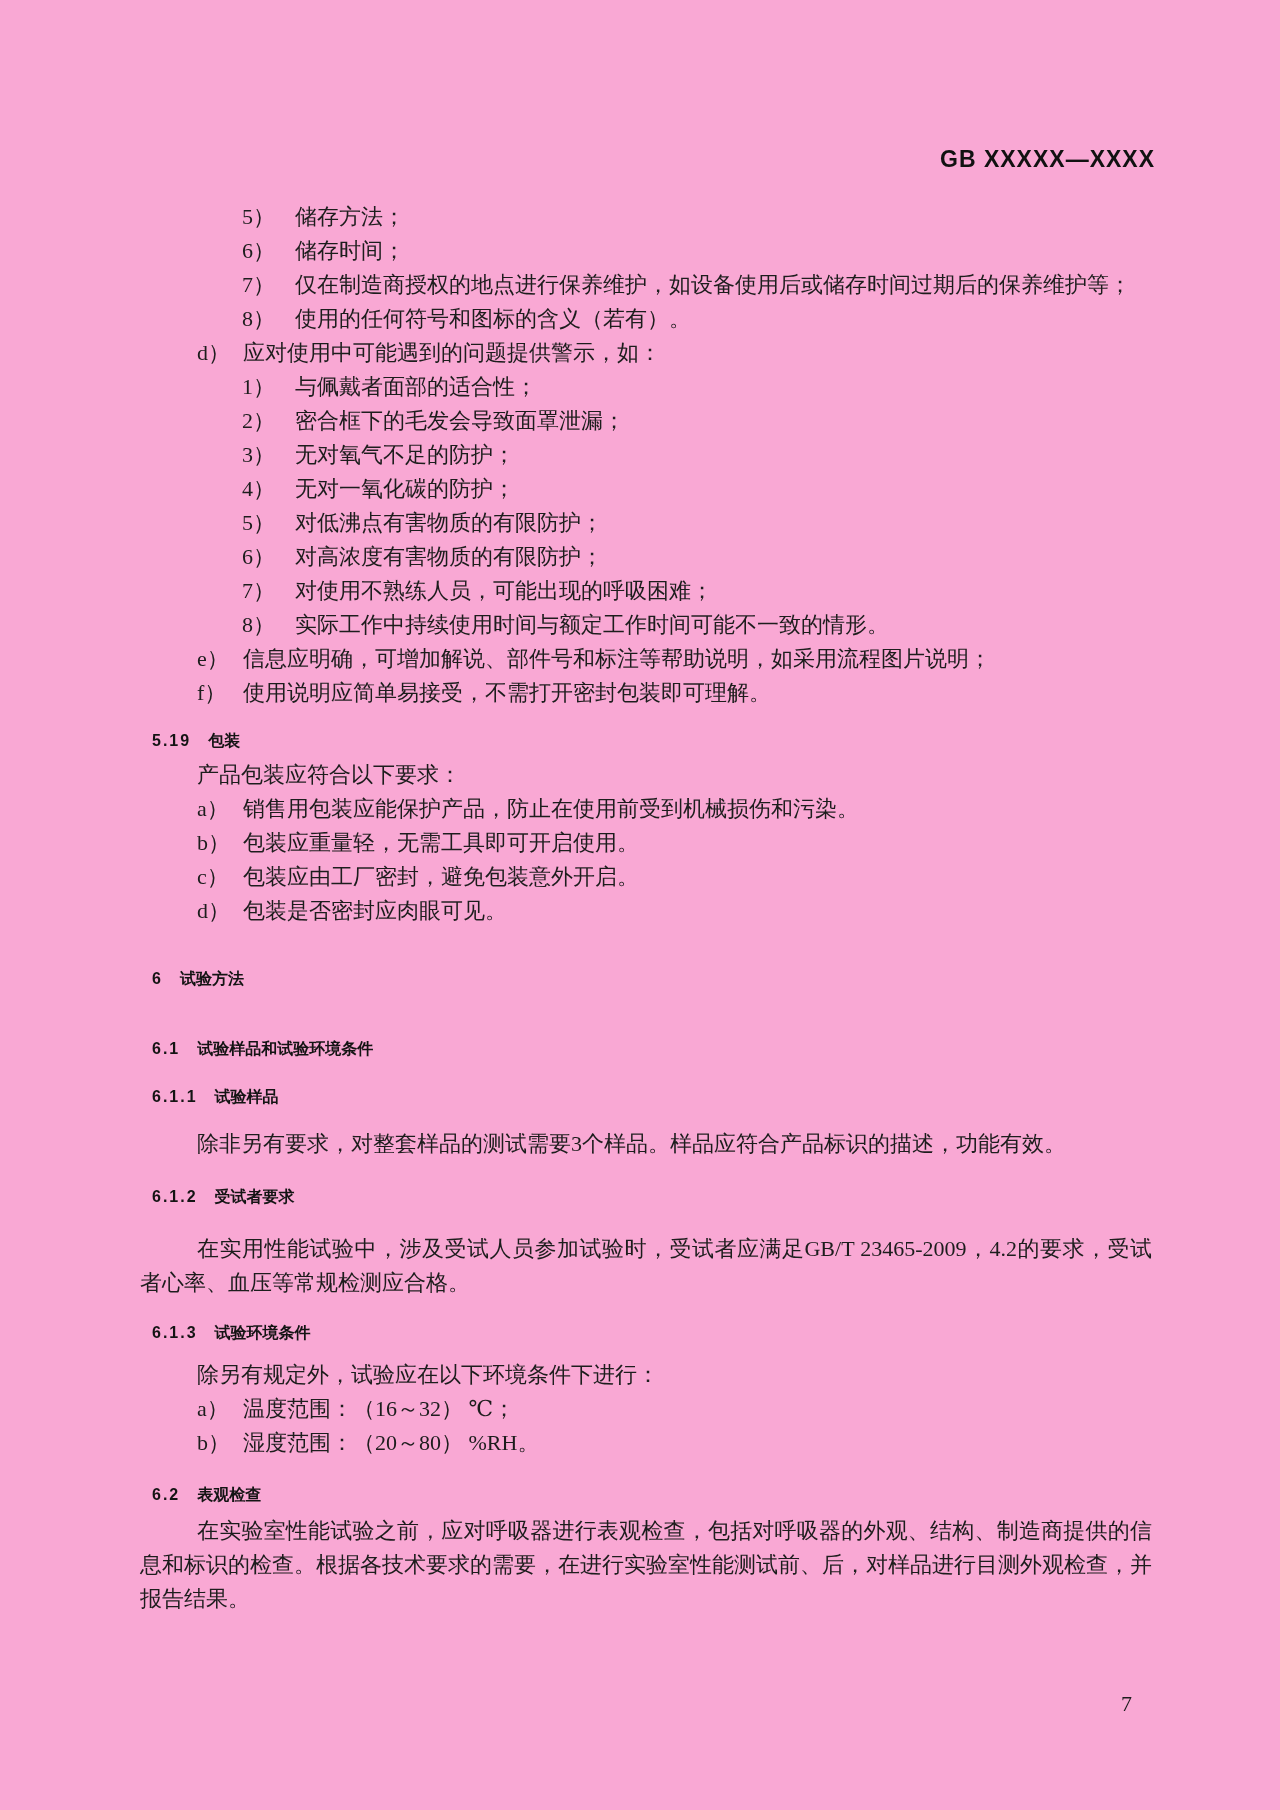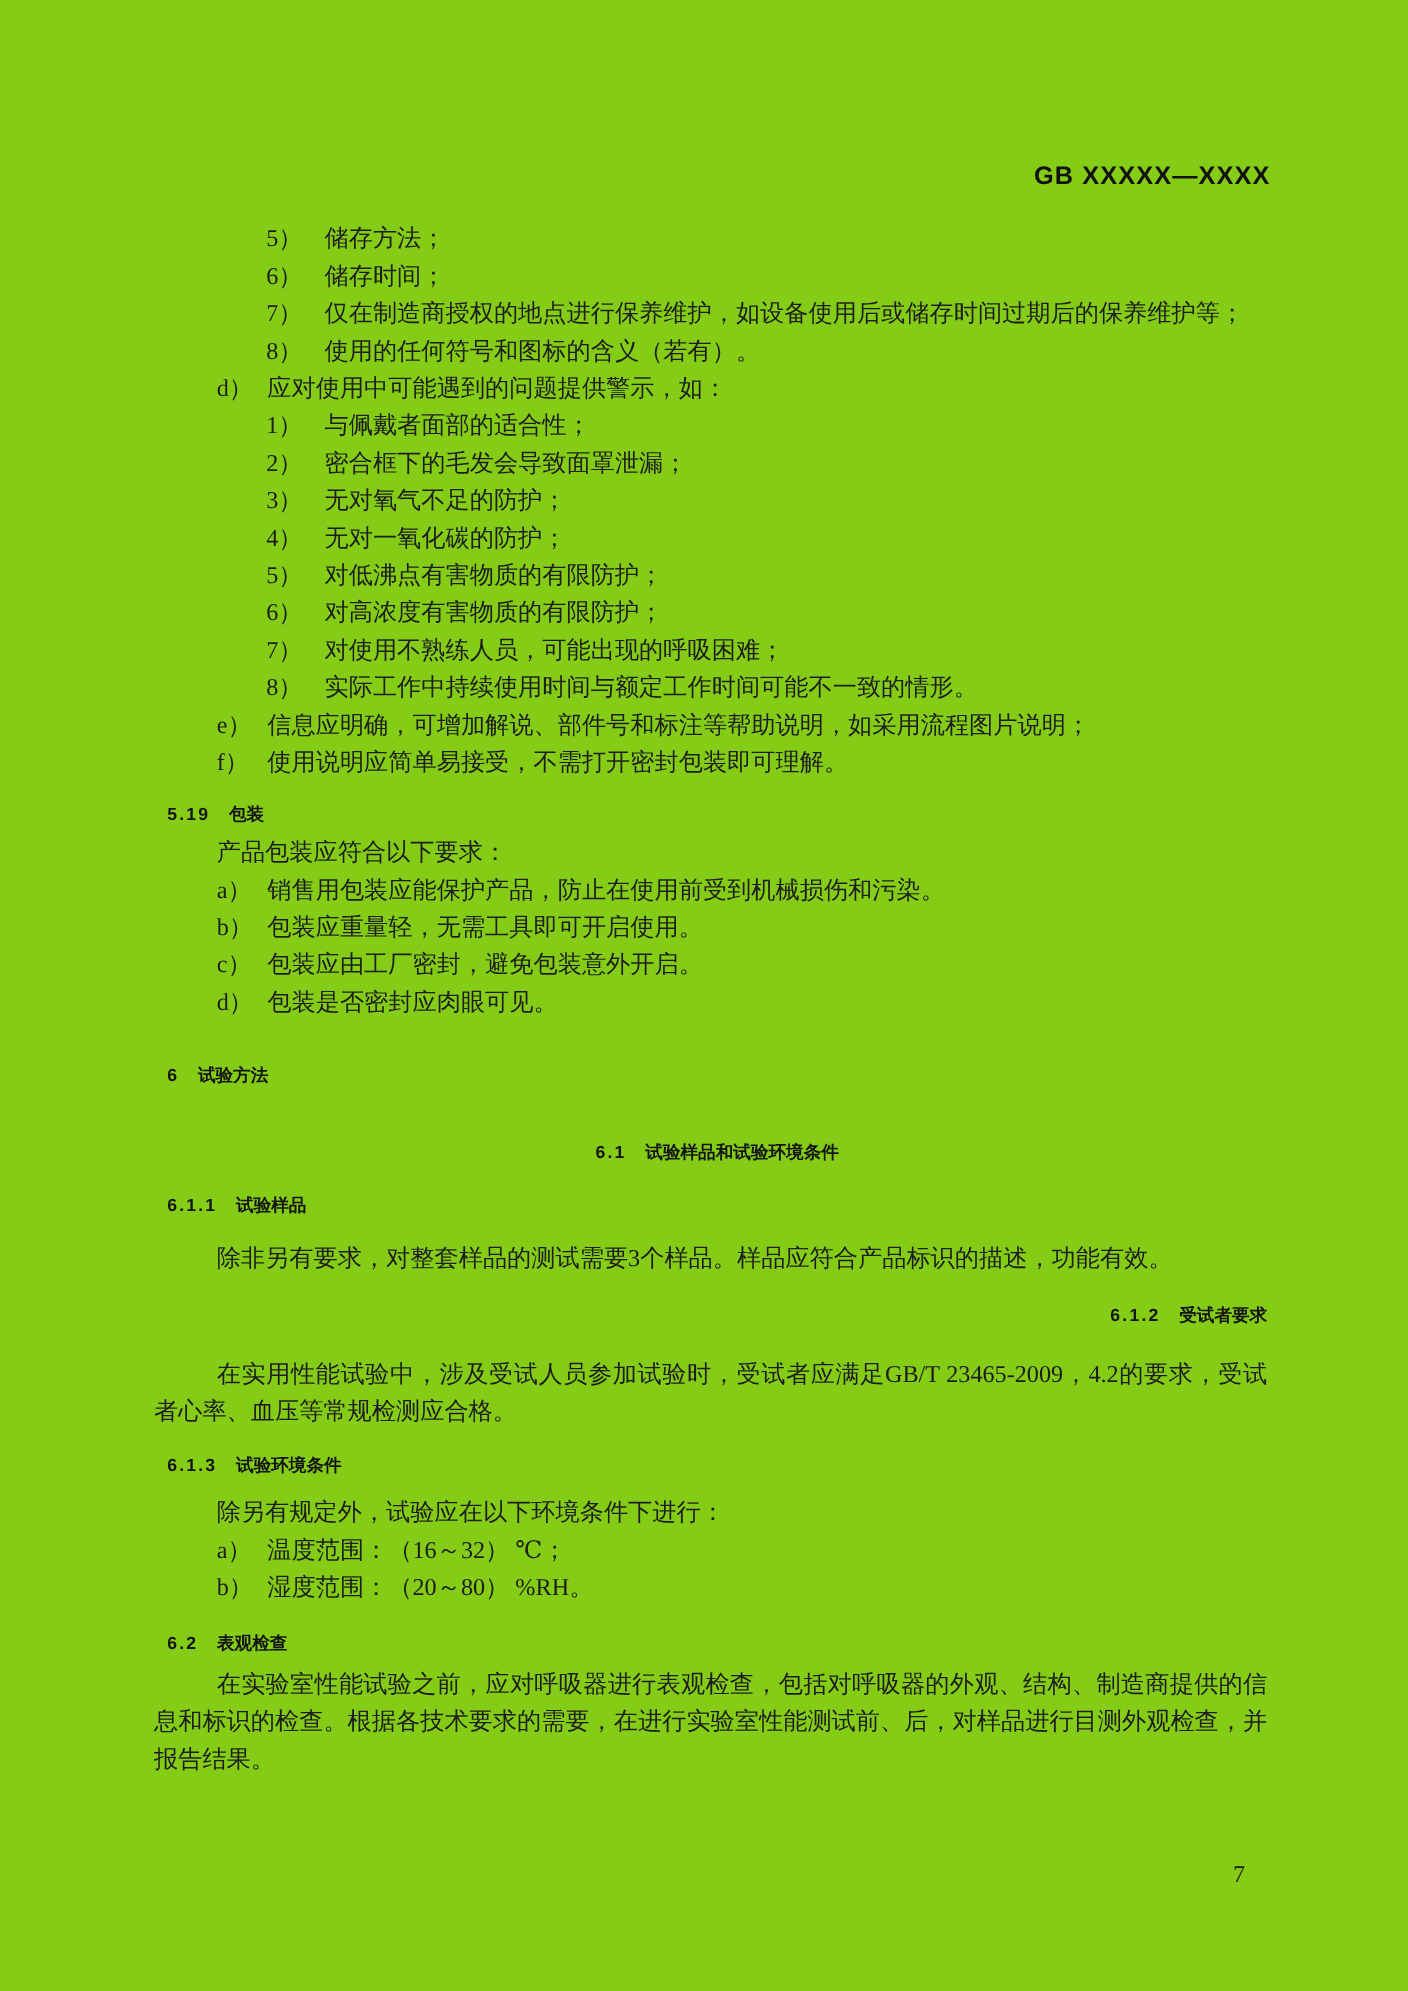--- a/index.html
+++ b/index.html
@@ -1,20 +1,20 @@
 <!DOCTYPE html>
 <html><head>
 <meta charset="utf-8">
 <style>
   html, body { margin: 0; padding: 0; background: #ffffff; }
   .page {
     position: relative;
     width: 1280px;
     height: 1810px;
-    background: #84cc16;
+    background: #f9a8d4;
     color: #1d1d1d;
     font-family: "Liberation Serif", "DejaVu Serif", serif;
     overflow: hidden;
   }
   .doc-header {
     position: absolute;
     top: 146px;
     right: 125px;
     font-family: "Liberation Sans", "DejaVu Sans", sans-serif;
     font-weight: 700;
@@ -49,24 +49,24 @@
     font-size: 16px;
     line-height: 34px;
     margin-left: 12px;
     color: #141414;
     white-space: nowrap;
   }
   .heading .hnum { margin-right: 17px; letter-spacing: 2px; }
   .mt-h519 { margin-top: 14px; }
   .mt-p519 { margin-top: 12px; }
   .mt-h6   { margin-top: 34px; }
-  .mt-h61  { margin-top: 36px; text-align: center; }
+  .mt-h61  { margin-top: 36px; }
   .mt-h611 { margin-top: 14px; }
   .mt-p611 { margin-top: 13px; }
-  .mt-h612 { margin-top: 19px; text-align: right; }
+  .mt-h612 { margin-top: 19px; }
   .mt-p612 { margin-top: 18px; }
   .mt-h613 { margin-top: 16px; }
   .mt-p613 { margin-top: 8px; }
   .mt-h62  { margin-top: 18px; }
   .mt-p62  { margin-top: 2px; }
   .page-num {
     position: absolute;
     top: 1690px;
     right: 148px;
     font-size: 22px;

